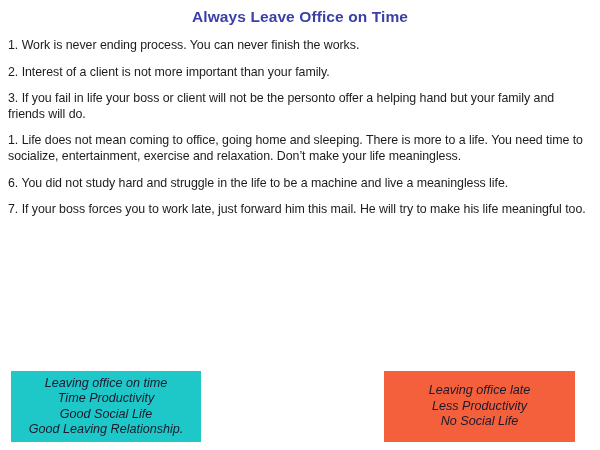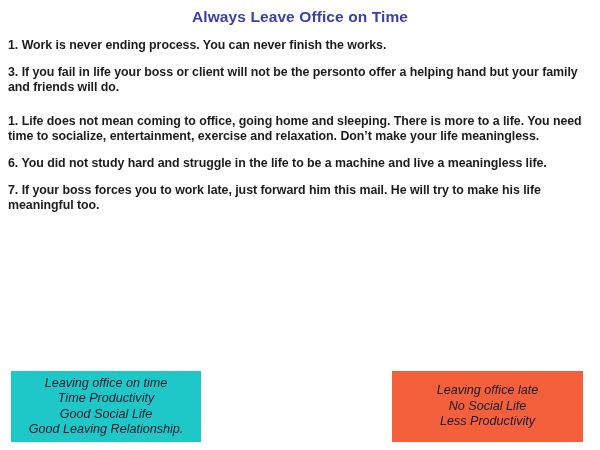--- a/index.html
+++ b/index.html
@@ -33,23 +33,22 @@
   .body-block {
     padding: 0 10px 0 8px;
   }
   .para {
     color: #1c1c1c;
     font-size: 12.4px;
     line-height: 15.6px;
     margin: 0 0 11px 0;
     text-align: left;
     letter-spacing: -0.05px;
-    font-weight: bold;
   }
-  .para.p3 { margin-bottom: 18px; }
+  .para.p3 { margin-bottom: 11px; }
   .boxes {
     position: absolute;
     left: 0;
     top: 371px;
     width: 476px;
     height: 72px;
     font-style: italic;
   }
   .box {
     position: absolute;
@@ -61,56 +60,57 @@
     align-items: center;
     justify-content: center;
     text-align: center;
   }
   .box-good {
     left: 11px;
     width: 190px;
     background: #1fc8c8;
   }
   .box-bad {
-    left: 392px;
+    left: 384px;
     width: 191px;
     background: #f4603c;
   }
   .box-line {
     color: #1a1a2e;
     font-size: 12.6px;
     line-height: 15.4px;
     white-space: nowrap;
   }
 </style>
 </head>
 <body>
 
 <div class="page">
 
   <h1 class="title">Always Leave Office on Time</h1>
 
   <div class="body-block">
     <p class="para p1">1. Work is never ending process. You can never finish the works.</p>
+    <p class="para p2">2. Interest of a client is not more important than your family.</p>
     <p class="para p3">3. If you fail in life your boss or client will not be the personto offer a helping hand but your  family and friends will do.</p>
     <p class="para p4">1. Life does not mean coming to office, going home and sleeping. There is more to a life. You need time to socialize, entertainment, exercise and relaxation. Don’t make your life meaningless.</p>
     <p class="para p6">6. You did not study hard and struggle in the life to be a machine and live a meaningless life.</p>
     <p class="para p7">7. If your boss forces you to work late, just forward him this mail. He will try to make his life meaningful too.</p>
   </div>
 
   <div class="boxes">
 
     <div class="box box-good">
       <div class="box-line">Leaving office on time</div>
       <div class="box-line">Time Productivity</div>
       <div class="box-line">Good Social Life</div>
       <div class="box-line">Good Leaving Relationship.</div>
     </div>
 
     <div class="box box-bad">
       <div class="box-line">Leaving office late</div>
+      <div class="box-line">Less Productivity</div>
       <div class="box-line">No Social Life</div>
-      <div class="box-line">Less Productivity</div>
     </div>
 
   </div>
 
 </div>
 
 </body></html>

